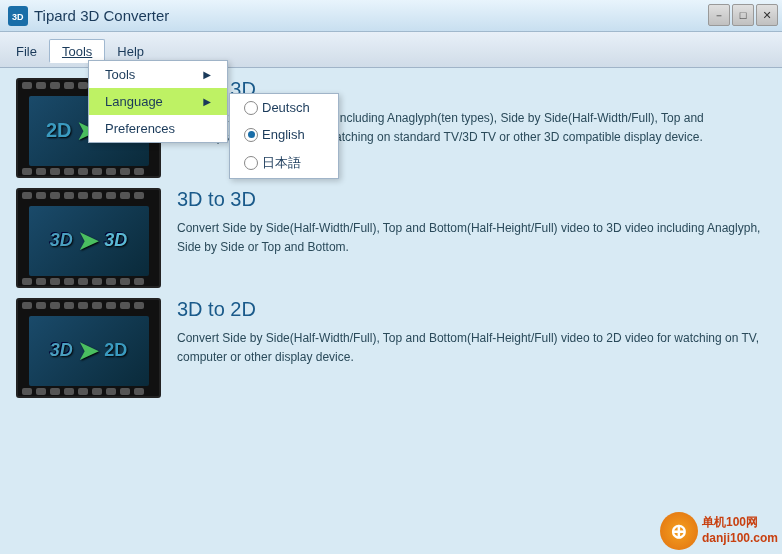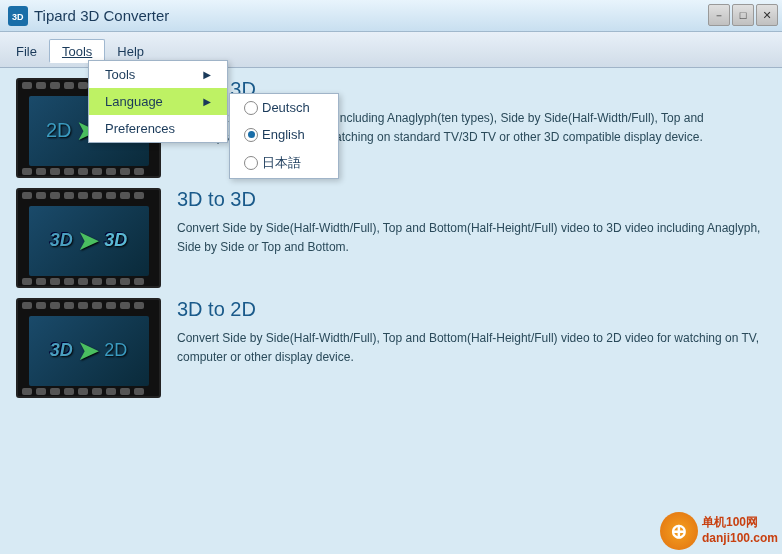--- a/index.html
+++ b/index.html
@@ -212,21 +212,21 @@
     }
     .label-3d {
       font-size: 22px;
       font-weight: bold;
       font-style: italic;
       color: #5ab8d4;
       text-shadow: 1px 1px 2px #000, -1px -1px 0 #003;
     }
     .label-2d {
       font-size: 20px;
-      font-weight: normal;
+      font-weight: bold;
       color: #3a9abf;
       text-shadow: 1px 1px 2px #000;
     }
     .arrow-icon {
       font-size: 28px;
       color: #4abf60;
       text-shadow: 1px 1px 2px #000;
     }
 
     

